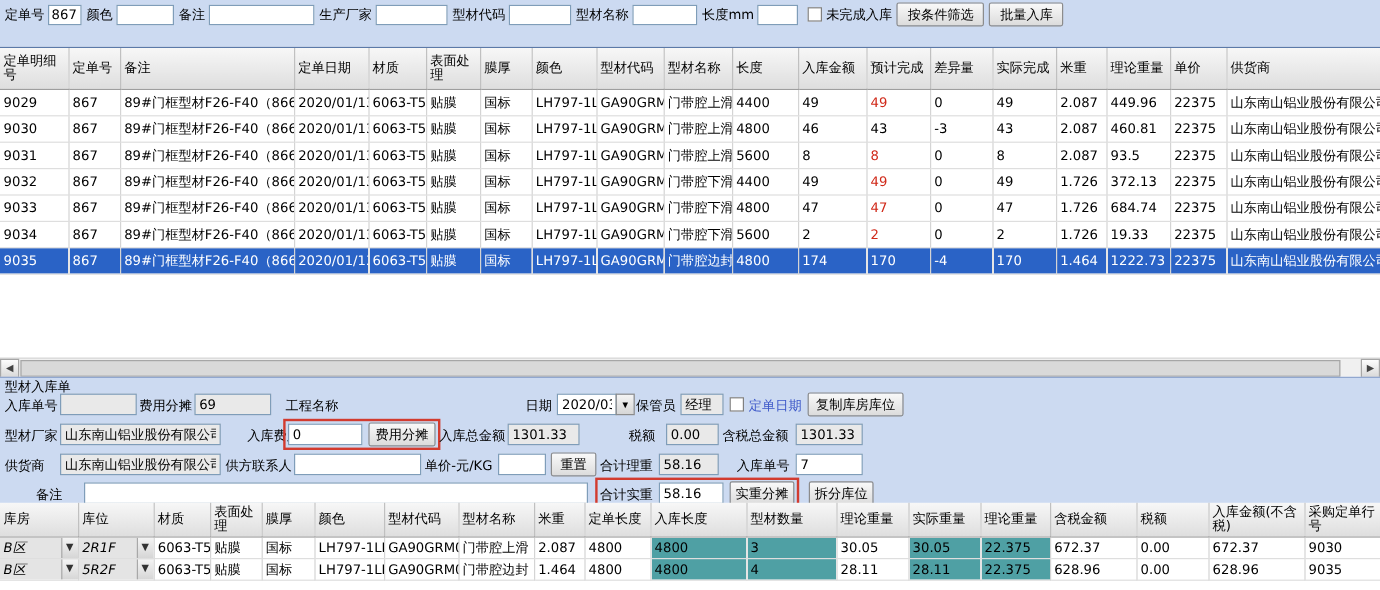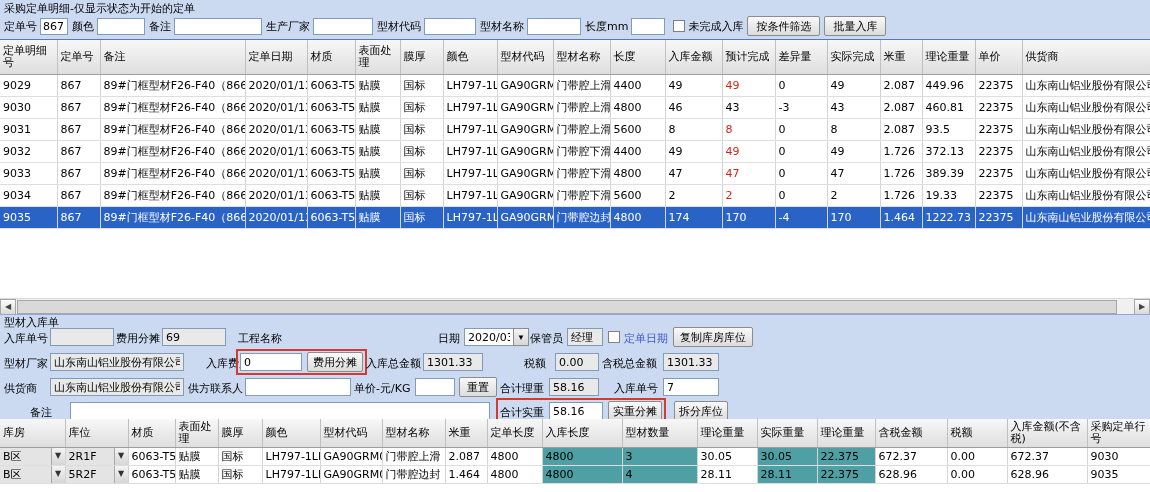--- a/index.html
+++ b/index.html
@@ -21,21 +21,21 @@
   table.grid { border-collapse:collapse; table-layout:fixed; width:1150px; }
   .grid th { background:linear-gradient(#f7f7f7,#dedede); border-right:1px solid #c0c0c0; border-bottom:1px solid #9e9e9e;
              font-weight:normal; text-align:left; padding:1px 3px; vertical-align:middle; line-height:12px; overflow:hidden; }
   #order-table th { height:34px; }
   #order-table td { height:22px; }
   .grid td { border-right:1px solid #d4d4d4; border-bottom:1px solid #dedede; padding:0 3px;
              white-space:nowrap; overflow:hidden; background:#fff; }
   tr.sel td { background:var(--sel,#2a63c6) !important; color:#fff; }
   td.red { color:var(--red,#d02818); }
   td.teal { background:var(--teal,#4fa0a4) !important; }
-  td.combo-cell { background:#e4e4e4 !important; position:relative; padding-right:16px; }
+  td.combo-cell { background:#e4e4e4 !important; position:relative; padding-right:16px;font-style:italic; }
   .combo-btn { position:absolute; right:0; top:0; bottom:0; width:14px; background:linear-gradient(#f4f4f4,#d6d6d6);
                border-left:1px solid #a8a8a8; font-size:8px; color:#333; text-align:center; line-height:16px; }
 
   
   .hscroll { position:absolute; top:298px; left:0; width:1150px; height:16px; background:#f0f0f0; border-top:1px solid #d8d8d8; }
   .sb-btn { position:absolute; top:0; width:16px; height:16px; background:linear-gradient(#fdfdfd,#d9d9d9);
             border:1px solid #a6a6a6; font-size:8px; line-height:14px; text-align:center; color:#444; }
   .sb-thumb { position:absolute; top:1px; left:17px; width:1100px; height:14px; background:#d9d9d9; border:1px solid #a6a6a6; }
 
   
@@ -54,21 +54,20 @@
   .inb-wrap { position:absolute; top:104px; left:0; width:1150px; height:74px; background:#fff; }
   #inbound-table th { height:28px; }
   #inbound-table td { height:18px; }
 </style>
 </head>
 <body>
 
 <div class="app">
 
   <div class="top-blue">
-    <div class="top-title">采购定单明细-仅显示状态为开始的定单</div>
     <div class="filter-row">
       <span class="flt">
           <label>定单号</label>
           <input class="box" style="width: 28px;" value="867">
         </span>
       <span class="flt">
           <label>颜色</label>
           <input class="box" style="width: 48px;" value="">
         </span>
       <span class="flt">
@@ -241,21 +240,21 @@
             <td>国标</td>
             <td>LH797-1LL0</td>
             <td>GA90GRM04</td>
             <td>门带腔下滑</td>
             <td>4800</td>
             <td>47</td>
             <td class="red">47</td>
             <td>0</td>
             <td>47</td>
             <td>1.726</td>
-            <td>389.39</td>
+            <td>684.74</td>
             <td>22375</td>
             <td>山东南山铝业股份有限公司</td>
           </tr>
           <tr>
             <td>9034</td>
             <td>867</td>
             <td>89#门框型材F26-F40（866*867）</td>
             <td>2020/01/13</td>
             <td>6063-T5</td>
             <td>贴膜</td>

